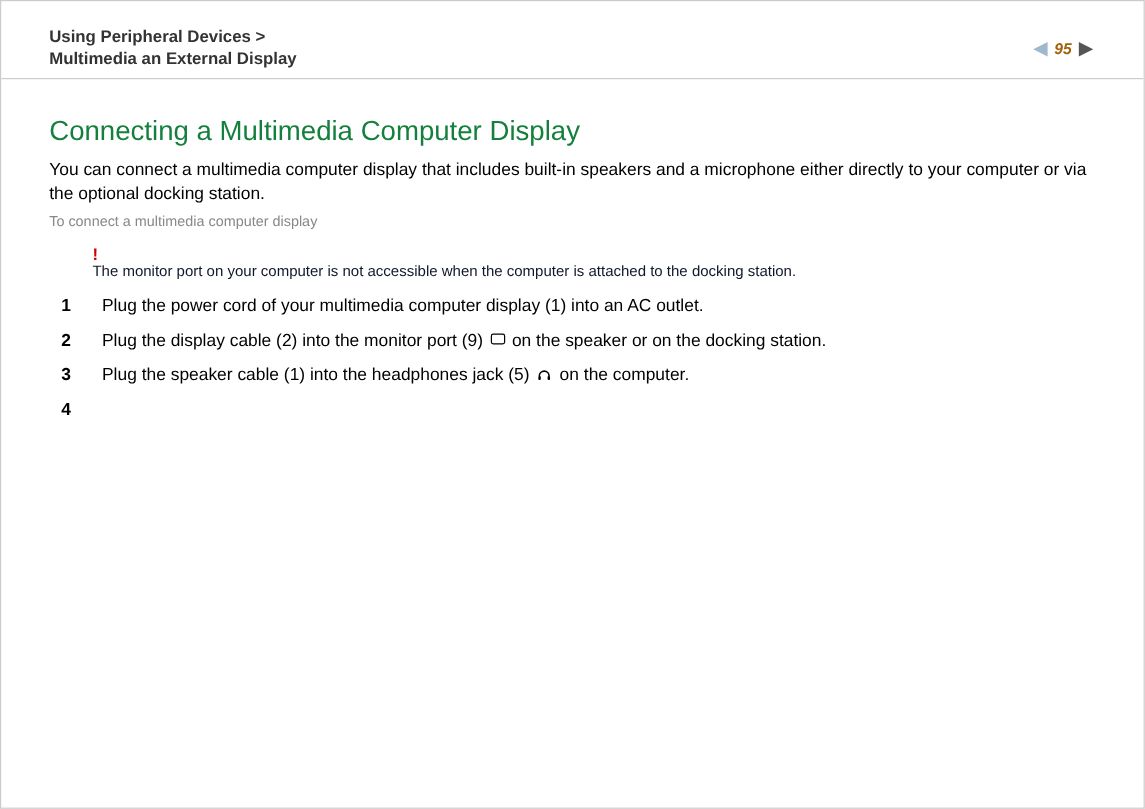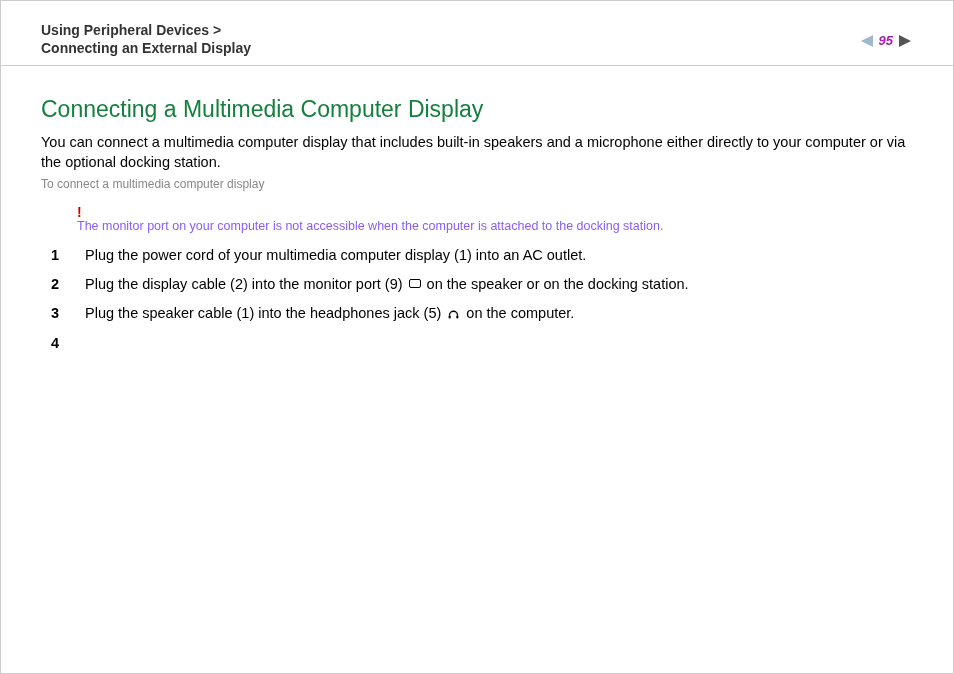--- a/index.html
+++ b/index.html
@@ -28,21 +28,21 @@
     .page-nav {
       display: flex;
       align-items: center;
       gap: 6px;
       padding-top: 12px;
     }
     .page-number {
       font-size: 13px;
       font-weight: bold;
       font-style: italic;
-      color: #a21caf;
+      color: #a16207;
     }
     .arrow {
       width: 14px;
       height: 11px;
       display: inline-block;
     }
     .arrow-left {
       border-right: 12px solid #9fb8cb;
       border-top: 6px solid transparent;
       border-bottom: 6px solid transparent;
@@ -78,21 +78,21 @@
     }
     .warning-mark {
       color: #cc0000;
       font-weight: bold;
       font-size: 14px;
       line-height: 1;
     }
     .warning-text {
       font-size: 12.5px;
       font-family: Arial, Helvetica, sans-serif;
-      color: #8b5cf6;
+      color: #0f172a;
     }
     .steps {
       list-style: none;
     }
     .steps li {
       display: flex;
       align-items: baseline;
       gap: 16px;
       font-size: 14.5px;
       margin-bottom: 9px;
@@ -120,21 +120,21 @@
     }
     .headphone-icon svg { width: 13px; height: 13px; position: relative; top: 2px; }
     .mic-icon svg { width: 12px; height: 12px; position: relative; top: 1px; }
   </style>
 </head>
 <body>
 
 <div class="header">
   <div class="breadcrumb">
     <div>Using Peripheral Devices &gt;</div>
-    <div>Connecting an External Display</div>
+    <div>Multimedia an External Display</div>
   </div>
   <div class="page-nav">
     <span class="arrow arrow-left"></span>
     <span class="page-number">95</span>
     <span class="arrow arrow-right"></span>
   </div>
 </div>
 
 <div class="content">
   <h1>Connecting a Multimedia Computer Display</h1>

